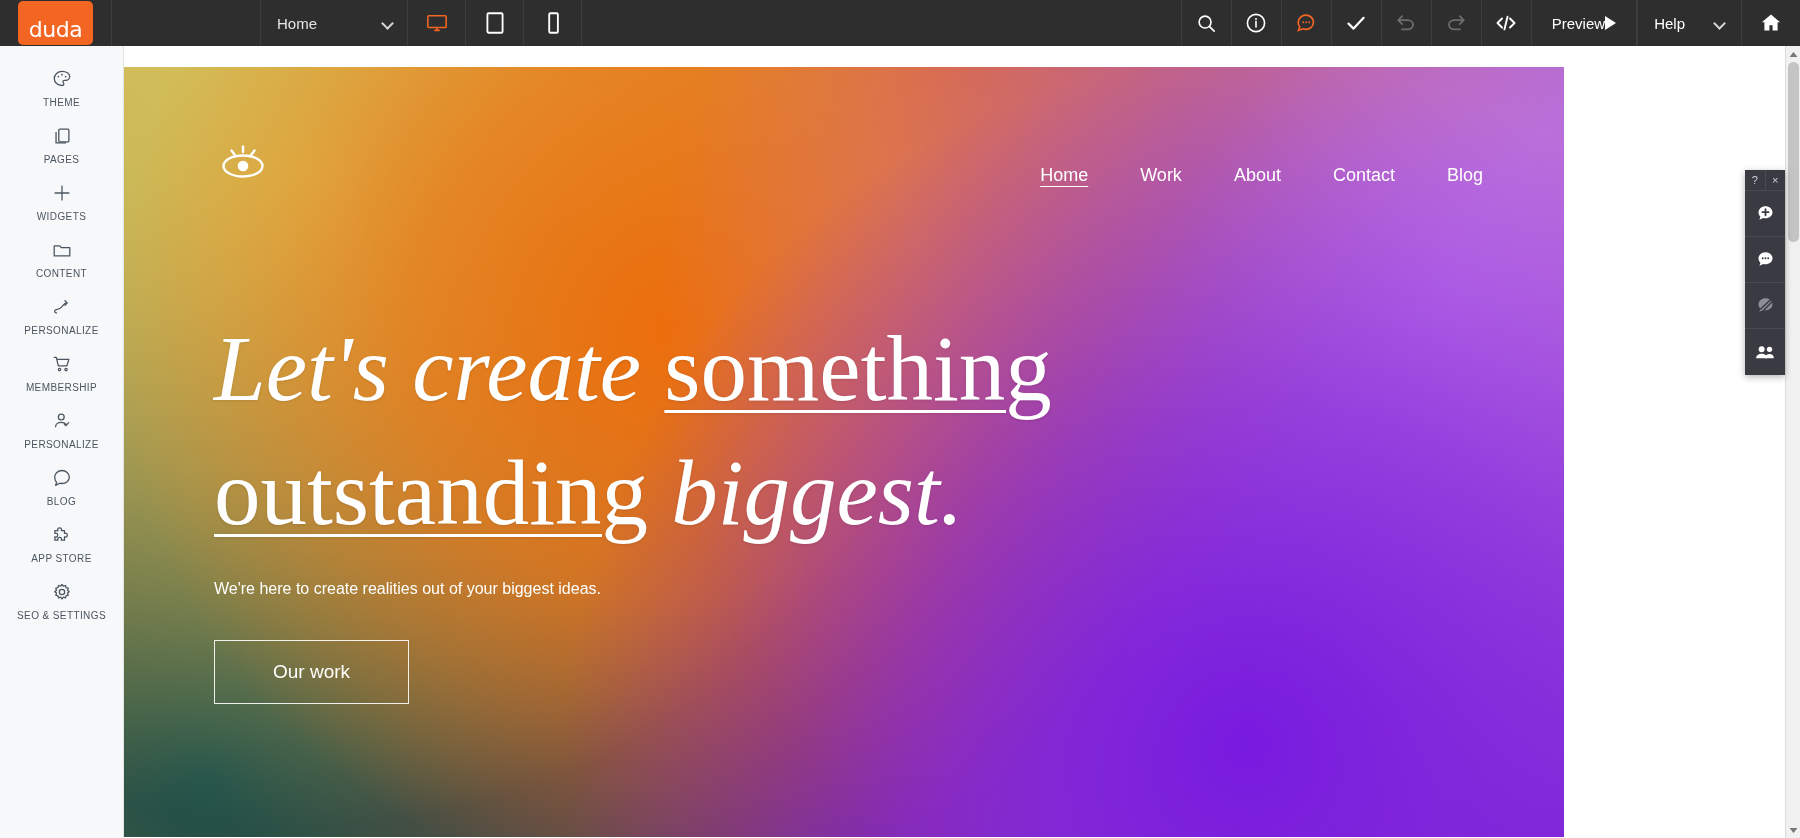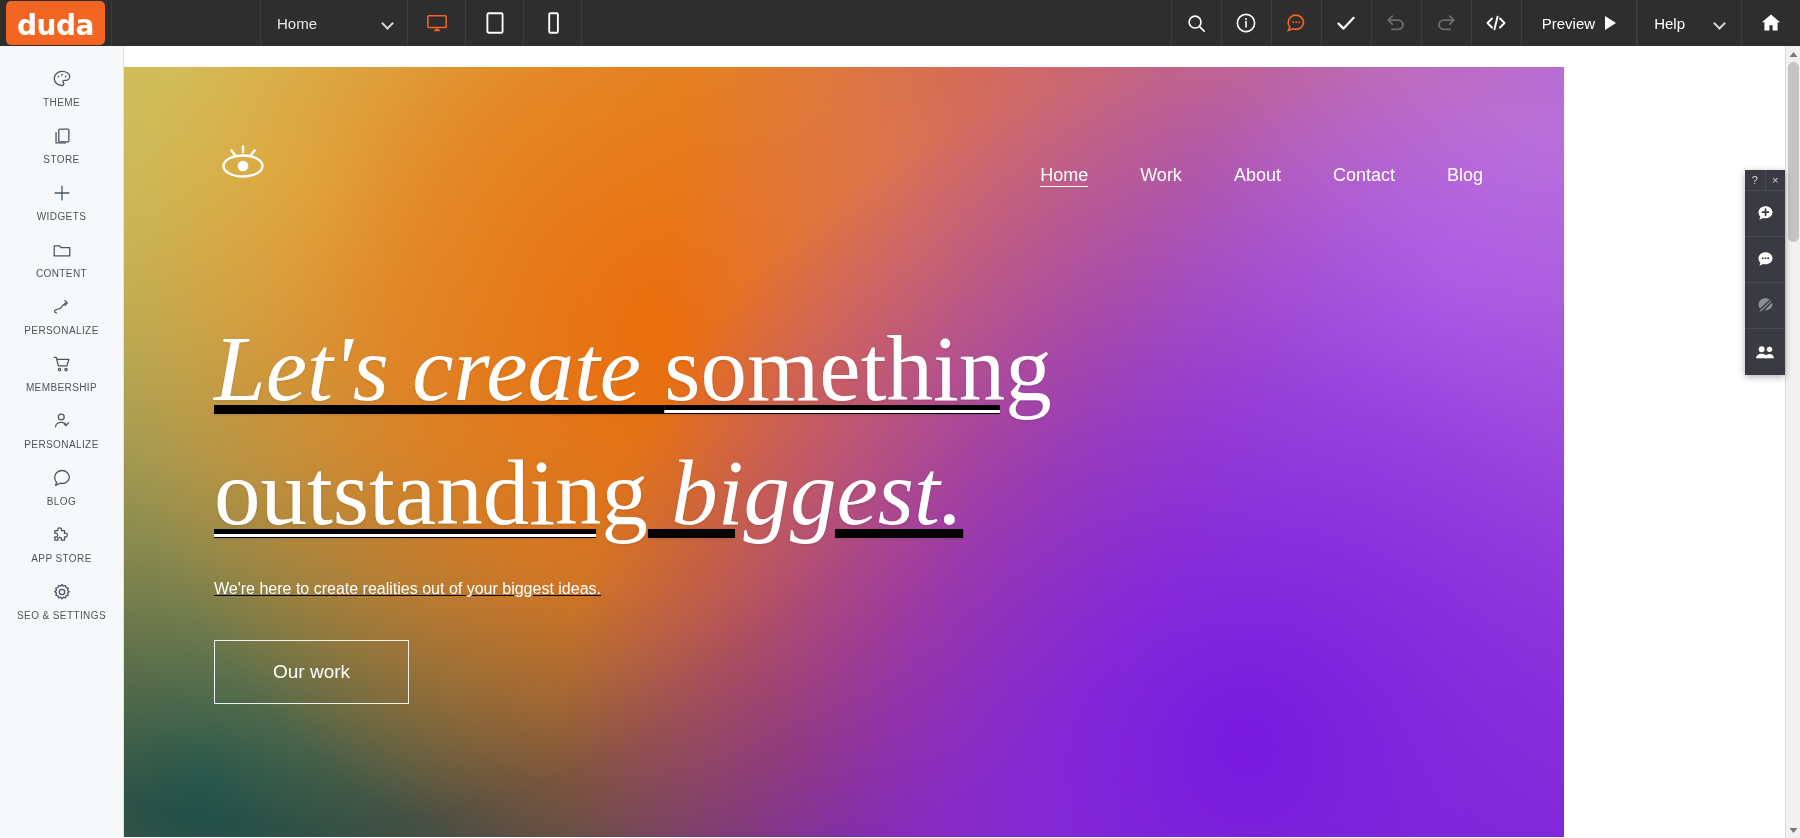--- a/index.html
+++ b/index.html
@@ -15,22 +15,22 @@
   .topbar{
     position:absolute; top:0; left:0; width:1800px; height:46px;
     background:#2e2e2e; display:flex; align-items:stretch; z-index:40;
   }
   .tb-logo-cell{
     width:112px; display:flex; align-items:center; justify-content:center;
     border-right:1px solid #3c3c3c;
   }
   .logo{
     background:#f26522; border-radius:5px; color:#fff;
-    font-size:28px; font-weight:bold; letter-spacing:-0.5px;
-    padding:10px 11px 4px 11px; line-height:1.05;
+    font-size:22px; font-weight:normal; letter-spacing:-0.5px;
+    padding:17px 11px 4px 11px; line-height:1.05;
     font-family:"DejaVu Sans", sans-serif;
   }
   .tb-spacer{ flex:0 0 148px; }
   .tb-page-cell{
     width:148px; display:flex; align-items:center; justify-content:space-between;
     padding:0 14px 0 16px; border-left:1px solid #3c3c3c; border-right:1px solid #3c3c3c;
     color:#e6e6e6; font-size:15px; cursor:pointer;
   }
   .chev{ width:10px; height:10px; position:relative; display:inline-block; }
   .chev:before{
@@ -41,21 +41,21 @@
   .tb-dev{
     width:58px; display:flex; align-items:center; justify-content:center;
     border-right:1px solid #3c3c3c; cursor:pointer;
   }
   .tb-icon{
     width:50px; display:flex; align-items:center; justify-content:center;
     border-left:1px solid #3c3c3c; cursor:pointer;
   }
   .tb-gap{ flex:1 1 auto; }
   .tb-preview{
-    display:flex; align-items:center; gap:10px; padding:0 20px;
+    display:flex; align-items:center; padding:0 20px;
     border-left:1px solid #3c3c3c; border-right:1px solid #3c3c3c;
     color:#fff; font-size:15px; cursor:pointer;
   }
   .tri{ width:0;height:0;border-left:11px solid #fff;border-top:7px solid transparent;border-bottom:7px solid transparent; }
   .tb-pub-cell{ display:flex; align-items:center; padding:0 22px; }
   .publish-btn{
     background:#f26522; color:#fff; border:none; border-radius:17px;
     padding:8px 30px; font-size:15px; font-family:"Liberation Sans", sans-serif;
     cursor:pointer;
   }
@@ -102,21 +102,21 @@
   .site-logo{ position:absolute; left:94px; top:71px; }
   .site-nav{
     position:absolute; right:55px; top:98px; display:flex; gap:0; align-items:baseline;
   }
   .site-nav a{
     color:#fff; text-decoration:none; font-size:18px; padding:0 26px;
     font-family:"Liberation Sans", sans-serif; white-space:nowrap; cursor:pointer;
   }
   .site-nav a.active{ text-decoration:underline; text-underline-offset:5px; }
 
-  .hero-copy{ position:absolute; left:94px; top:240px; width:1050px;text-decoration:underline; }
+  .hero-copy{ position:absolute; left:94px; top:240px; width:1050px; }
   .headline{
     font-family:"Liberation Serif", "DejaVu Serif", serif;
     color:#fff; font-size:93px; line-height:1.33; letter-spacing:0px;
     text-shadow:0 1px 3px rgba(0,0,0,.1);
   }
   .headline .it{ font-style:italic; }
   .headline .up{ font-style:normal; text-decoration:underline; text-underline-offset:10px; text-decoration-thickness:3px; }
   .subhead{
     margin-top:26px; color:#fff; font-size:16px;
     font-family:"Liberation Sans", sans-serif;
@@ -271,21 +271,21 @@
         <circle cx="16" cy="9.3" r=".95" fill="#4a5560" stroke="none"></circle>
       </svg>
       <span class="lbl">THEME</span>
     </div>
 
     <div class="side-item">
       <svg class="side-ico" viewBox="0 0 24 24" fill="none" stroke="#4a5560" stroke-width="1.4">
         <rect x="8.5" y="4.5" width="11" height="14" rx="1"></rect>
           <path d="M5.5 7.5v12h11"></path>
       </svg>
-      <span class="lbl">STORE</span>
+      <span class="lbl">PAGES</span>
     </div>
 
     <div class="side-item">
       <svg class="side-ico" viewBox="0 0 24 24" fill="none" stroke="#4a5560" stroke-width="1.4" stroke-linecap="round">
         <path d="M12 4.5v15M4.5 12h15"></path>
       </svg>
       <span class="lbl">WIDGETS</span>
     </div>
 
     <div class="side-item">

